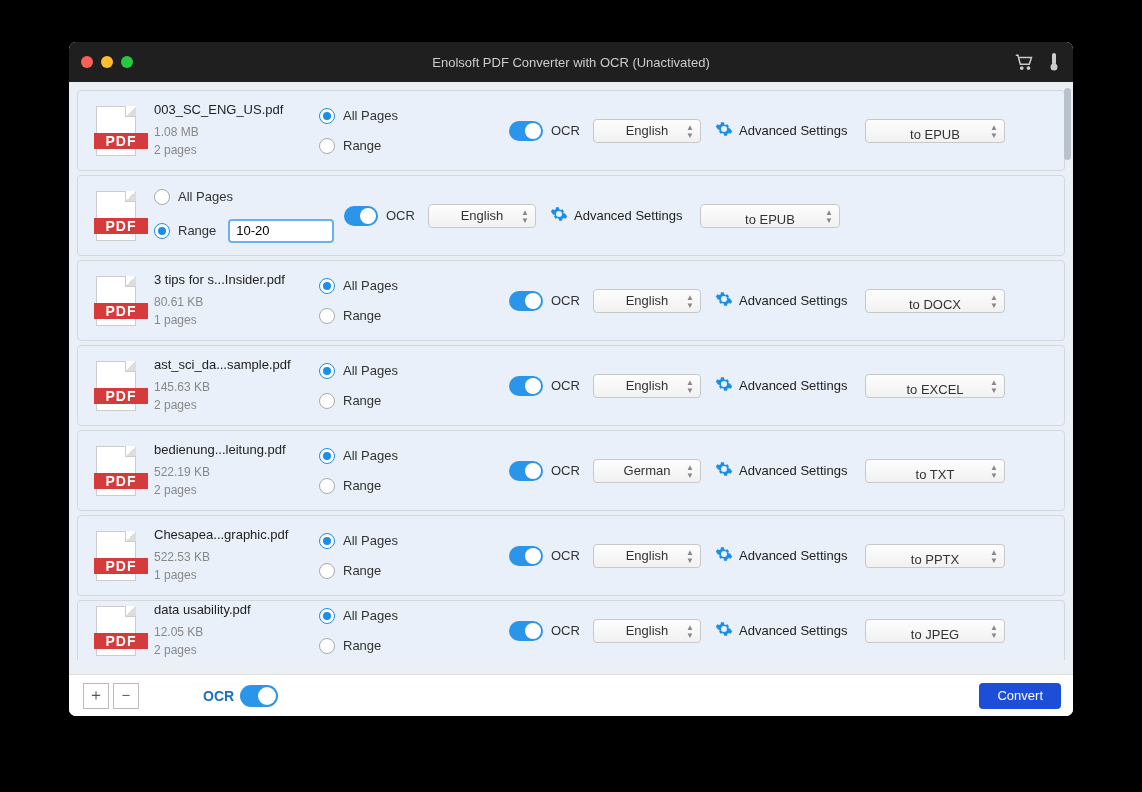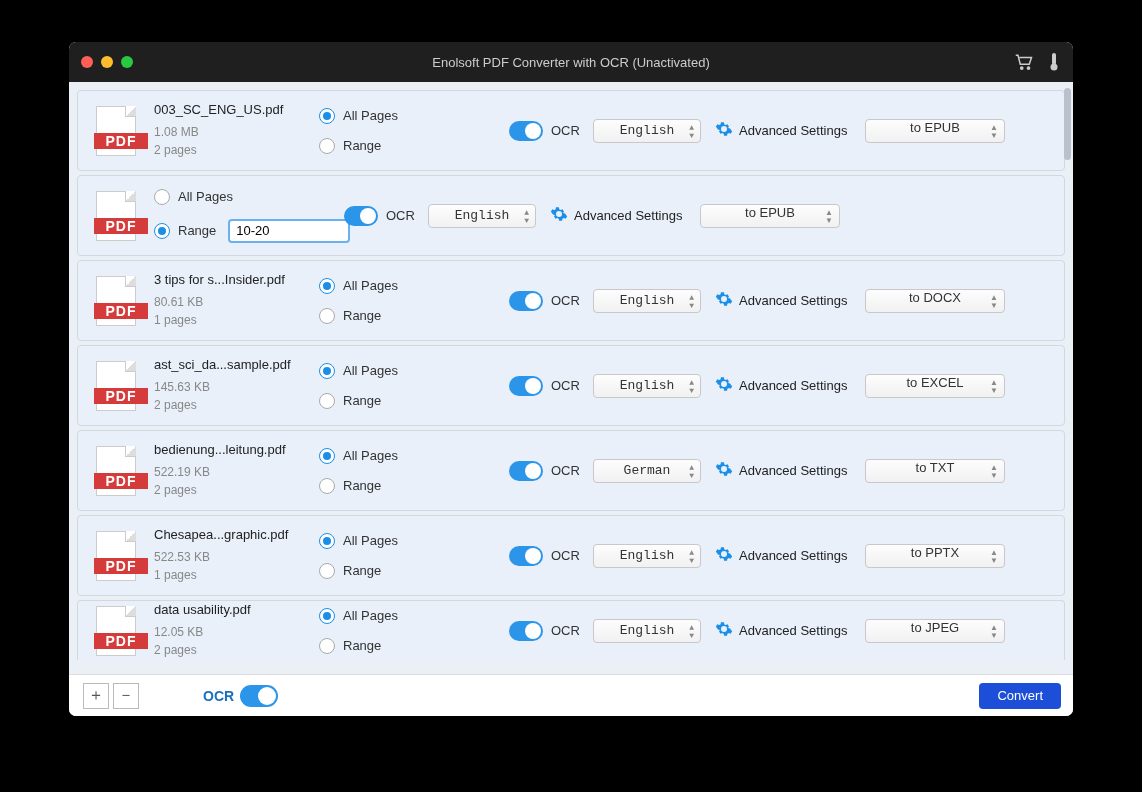--- a/index.html
+++ b/index.html
@@ -135,21 +135,21 @@
     width: 16px; height: 16px; border-radius: 50%;
     border: 1px solid #aaa; background: #fff;
     position: relative; flex-shrink: 0;
   }
   .radio.checked { border-color: #1b8fe8; }
   .radio.checked::after {
     content: ""; position: absolute; inset: 3px;
     border-radius: 50%; background: #1b8fe8;
   }
   .range-input {
-    width: 122px; height: 24px;
+    width: 106px; height: 24px;
     border: 2px solid #6bb0f0;
     border-radius: 4px;
     background: #fff;
     padding: 0 6px;
     font-size: 13px;
     margin-left: 4px;
     outline: none;
   }
 
   .ocr-group {
@@ -169,42 +169,41 @@
   .lang-select {
     width: 108px; height: 24px;
     background: linear-gradient(#fdfdfd, #f1f1f1);
     border: 1px solid #c8c8c8;
     border-radius: 4px;
     display: flex; align-items: center; justify-content: center;
     position: relative;
     font-size: 13px; color: #333;
     flex-shrink: 0;
     margin-right: 14px;
-    font-family: Liberation Mono, monospace;
   }
   .lang-select .arr {
     position: absolute; right: 6px; top: 4px;
     color: #888; font-size: 8px; line-height: 8px;
   }
 
   .adv {
     display: flex; align-items: center; gap: 6px;
     color: #222; font-size: 13px;
     width: 150px; flex-shrink: 0;
   }
   .gear {
     width: 18px; height: 18px; color: #1b8fe8;
   }
 
   .format-select {
     width: 140px; height: 24px;
     background: linear-gradient(#fdfdfd, #f1f1f1);
     border: 1px solid #c8c8c8;
     border-radius: 4px;
-    display: flex; align-items: flex-start; justify-content: center;
+    display: flex; align-items: flex-end; justify-content: center;
     position: relative;
     font-size: 13px; color: #333;
     flex-shrink: 0;
   }
   .format-select .arr {
     position: absolute; right: 6px; top: 4px;
     color: #888; font-size: 8px; line-height: 8px;
   }
 
   .scrollbar {

